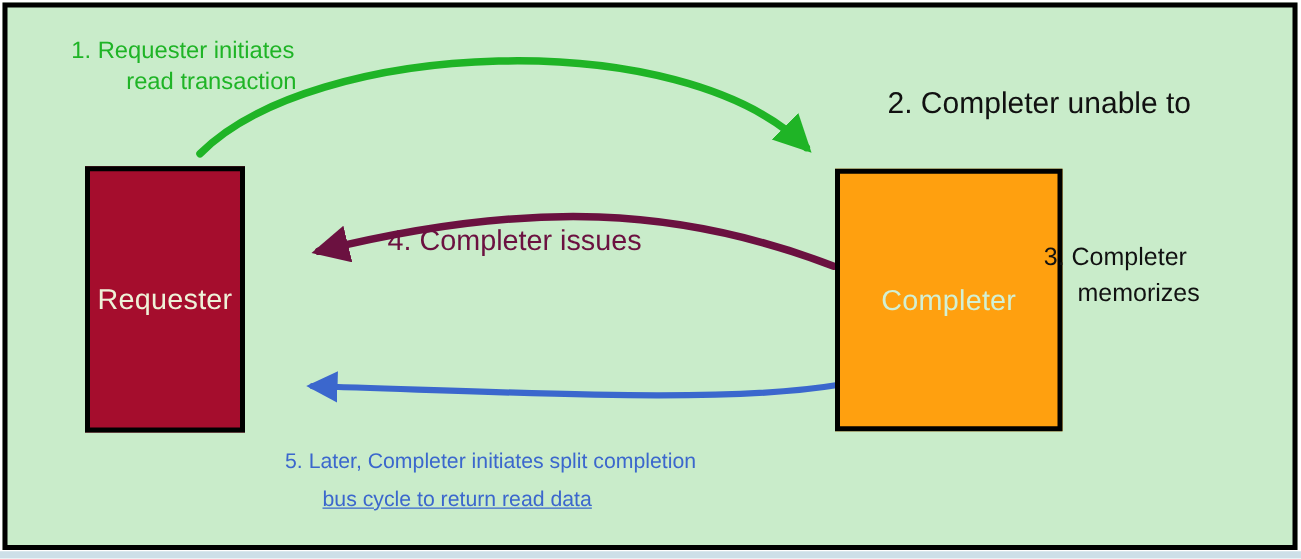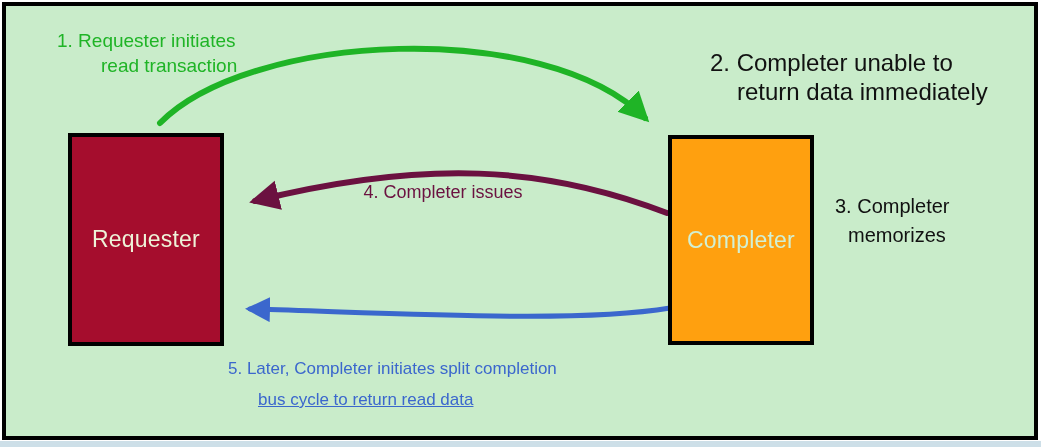--- a/index.html
+++ b/index.html
@@ -11,30 +11,30 @@
   .frame{
     position:absolute;left:2px;top:2px;right:3px;bottom:7px;
     border:4px solid #000;background:#c9ecca;box-sizing:border-box;
   }
   .arrows{position:absolute;left:0;top:0;pointer-events:none;}
   .box{
     position:absolute;border:4px solid #000;box-sizing:border-box;
     display:flex;align-items:center;justify-content:center;
     font-size:23px;letter-spacing:0.2px;
   }
-  .box-requester{left:68px;top:133px;width:156px;height:213px;background:#a50d2d;color:#eef2d8;}
-  .box-completer{left:668px;top:135px;width:146px;height:210px;background:#ffa00f;color:#d2f0d4;}
+  .box-requester{left:68px;top:133px;width:128px;height:213px;background:#a50d2d;color:#eef2d8;}
+  .box-completer{left:668px;top:135px;width:182px;height:210px;background:#ffa00f;color:#d2f0d4;}
   .note{position:absolute;white-space:nowrap;}
   .note-step1{left:57px;top:28px;color:#1fb426;font-size:19px;line-height:25px;}
   .note-step1 .line2{margin-left:44px;}
-  .note-step2{left:710px;top:48px;color:#111111;font-size:24px;line-height:29px;}
+  .note-step2{left:710px;top:68px;color:#111111;font-size:24px;line-height:29px;}
   .note-step2 .line2{margin-left:27px;}
   .note-step3{left:835px;top:192px;color:#111111;font-size:20px;line-height:29px;}
-  .note-step3 .line2,.note-step3 .line3{margin-left:13px;}
-  .note-step4{left:310px;top:182px;width:266px;text-align:center;color:#6b1140;font-size:18px;line-height:21px;}
+  .note-step3 .line2,.note-step3 .line3{margin-left:27px;}
+  .note-step4{left:310px;top:182px;width:266px;color:#6b1140;font-size:23px;line-height:21px;}
   .note-step5{left:228px;top:353px;color:#3b67cd;font-size:17px;line-height:31px;}
   .note-step5 .line2{margin-left:30px;text-decoration:underline;}
 </style>
 </head>
 <body>
 
 <div class="page">
 
   <div class="bottom-strip"></div>
   <div class="frame"></div>
@@ -64,21 +64,20 @@
     <span>Completer</span>
   </div>
 
   <div class="note note-step1">
     <div class="line1">1. Requester initiates</div>
     <div class="line2">read transaction</div>
   </div>
 
   <div class="note note-step2">
     <div class="line1">2. Completer unable to</div>
-    <div class="line2">return data immediately</div>
   </div>
 
   <div class="note note-step3">
     <div class="line1">3. Completer</div>
     <div class="line2">memorizes</div>
   </div>
 
   <div class="note note-step4">
     <div class="line1">4. Completer issues</div>
   </div>

